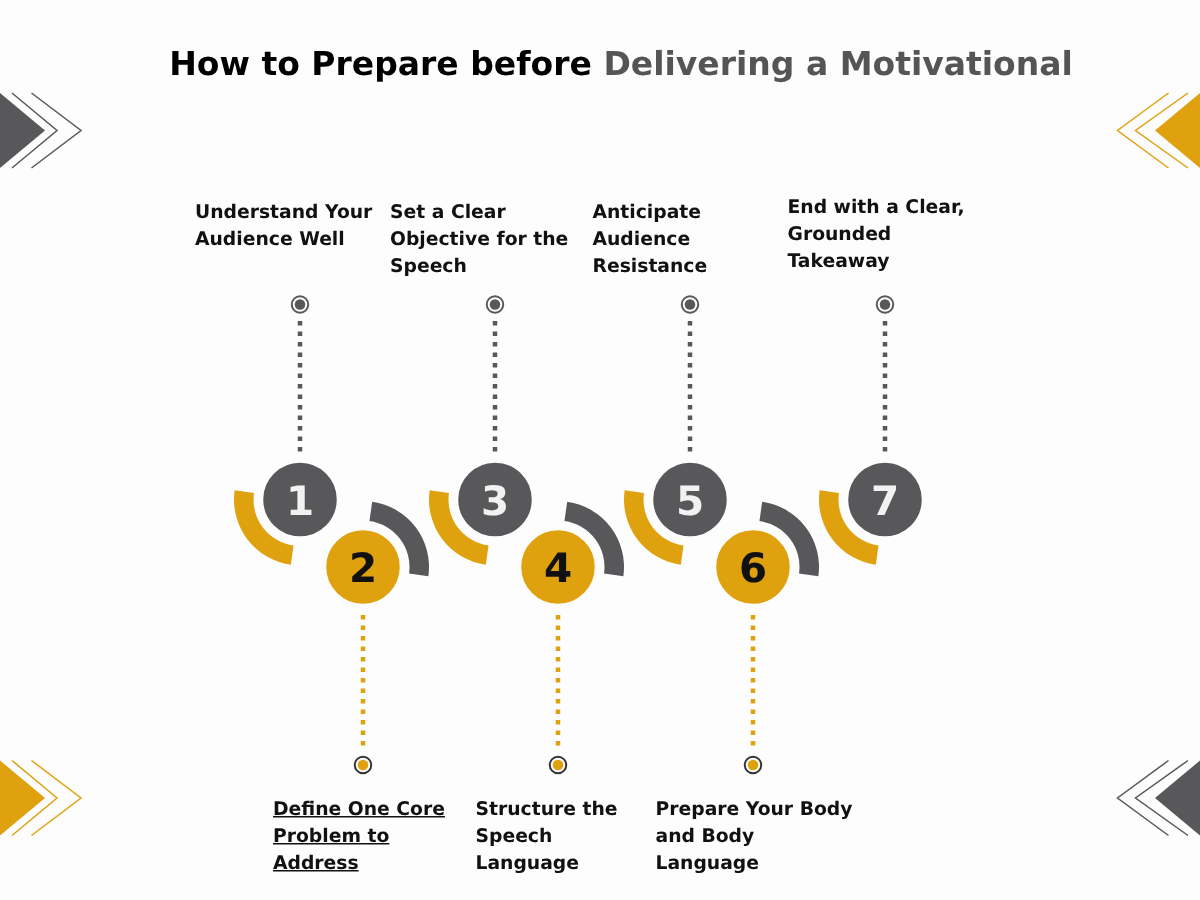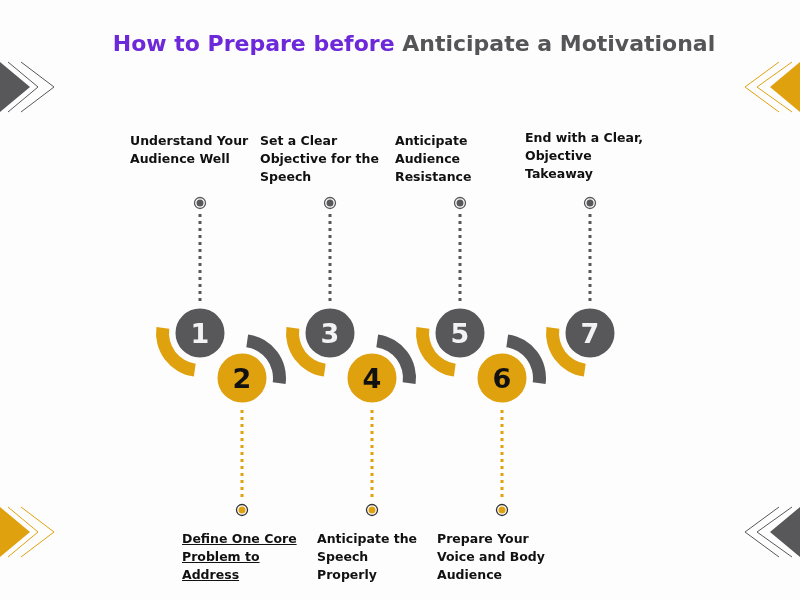--- a/index.html
+++ b/index.html
@@ -1,38 +1,38 @@
 <!DOCTYPE html>
 <html><head>
 <meta charset="utf-8">
 <style>
   html,body{margin:0;padding:0;}
   body{width:800px;height:600px;background:#fdfdfd;position:relative;overflow:hidden;font-family:"DejaVu Sans","Liberation Sans",sans-serif;}
   .title{position:absolute;top:28px;left:0;width:800px;text-align:center;font-weight:bold;font-size:22px;line-height:32px;color:#555558;}
-  .title .accent{color:#6d28d9;margin-left:28px;}
+  .title .accent{color:#000000;margin-left:28px;}
   .label{position:absolute;width:140px;text-align:left;font-weight:bold;font-size:12.5px;line-height:18px;color:#111;}
   svg.main{position:absolute;left:0;top:0;}
   .num{font-weight:bold;font-size:27px;font-family:"DejaVu Sans","Liberation Sans",sans-serif;}
 </style>
 </head>
 <body>
 
 <div class="title">
   <span class="accent">How to Prepare before</span>
-  <span>Anticipate a Motivational</span><br>
+  <span>Delivering a Motivational</span><br>
 </div>
 
 <div class="label" style="left:130px;top:132px;">Understand Your Audience Well</div>
 <div class="label" style="left:260px;top:132px;width:140px;">Set a Clear Objective for the Speech</div>
 <div class="label" style="left:395px;top:132px;width:130px;">Anticipate Audience Resistance</div>
-<div class="label" style="left:525px;top:129px;width:130px;">End with a Clear, Objective Takeaway</div>
+<div class="label" style="left:525px;top:129px;width:130px;">End with a Clear, Grounded Takeaway</div>
 
 <div class="label" style="left:182px;top:530px;width:120px;text-decoration:underline;">Define One Core Problem to Address</div>
-<div class="label" style="left:317px;top:530px;width:110px;">Anticipate the Speech Properly</div>
-<div class="label" style="left:437px;top:530px;width:132px;">Prepare Your Voice and Body Audience</div>
+<div class="label" style="left:317px;top:530px;width:110px;">Structure the Speech Language</div>
+<div class="label" style="left:437px;top:530px;width:132px;">Prepare Your Body and Body Language</div>
 
 <svg class="main" width="800" height="600" viewBox="0 0 800 600">
 
   <g>
     <polygon points="0,62 30,87 0,112" fill="#58585b"></polygon>
     <polyline points="8,62 38,87 8,112" fill="none" stroke="#58585b" stroke-width="1"></polyline>
     <polyline points="21,62 54,87 21,112" fill="none" stroke="#58585b" stroke-width="1"></polyline>
   </g>
   <g>
     <polygon points="800,62 770,87 800,112" fill="#e0a10f"></polygon>

